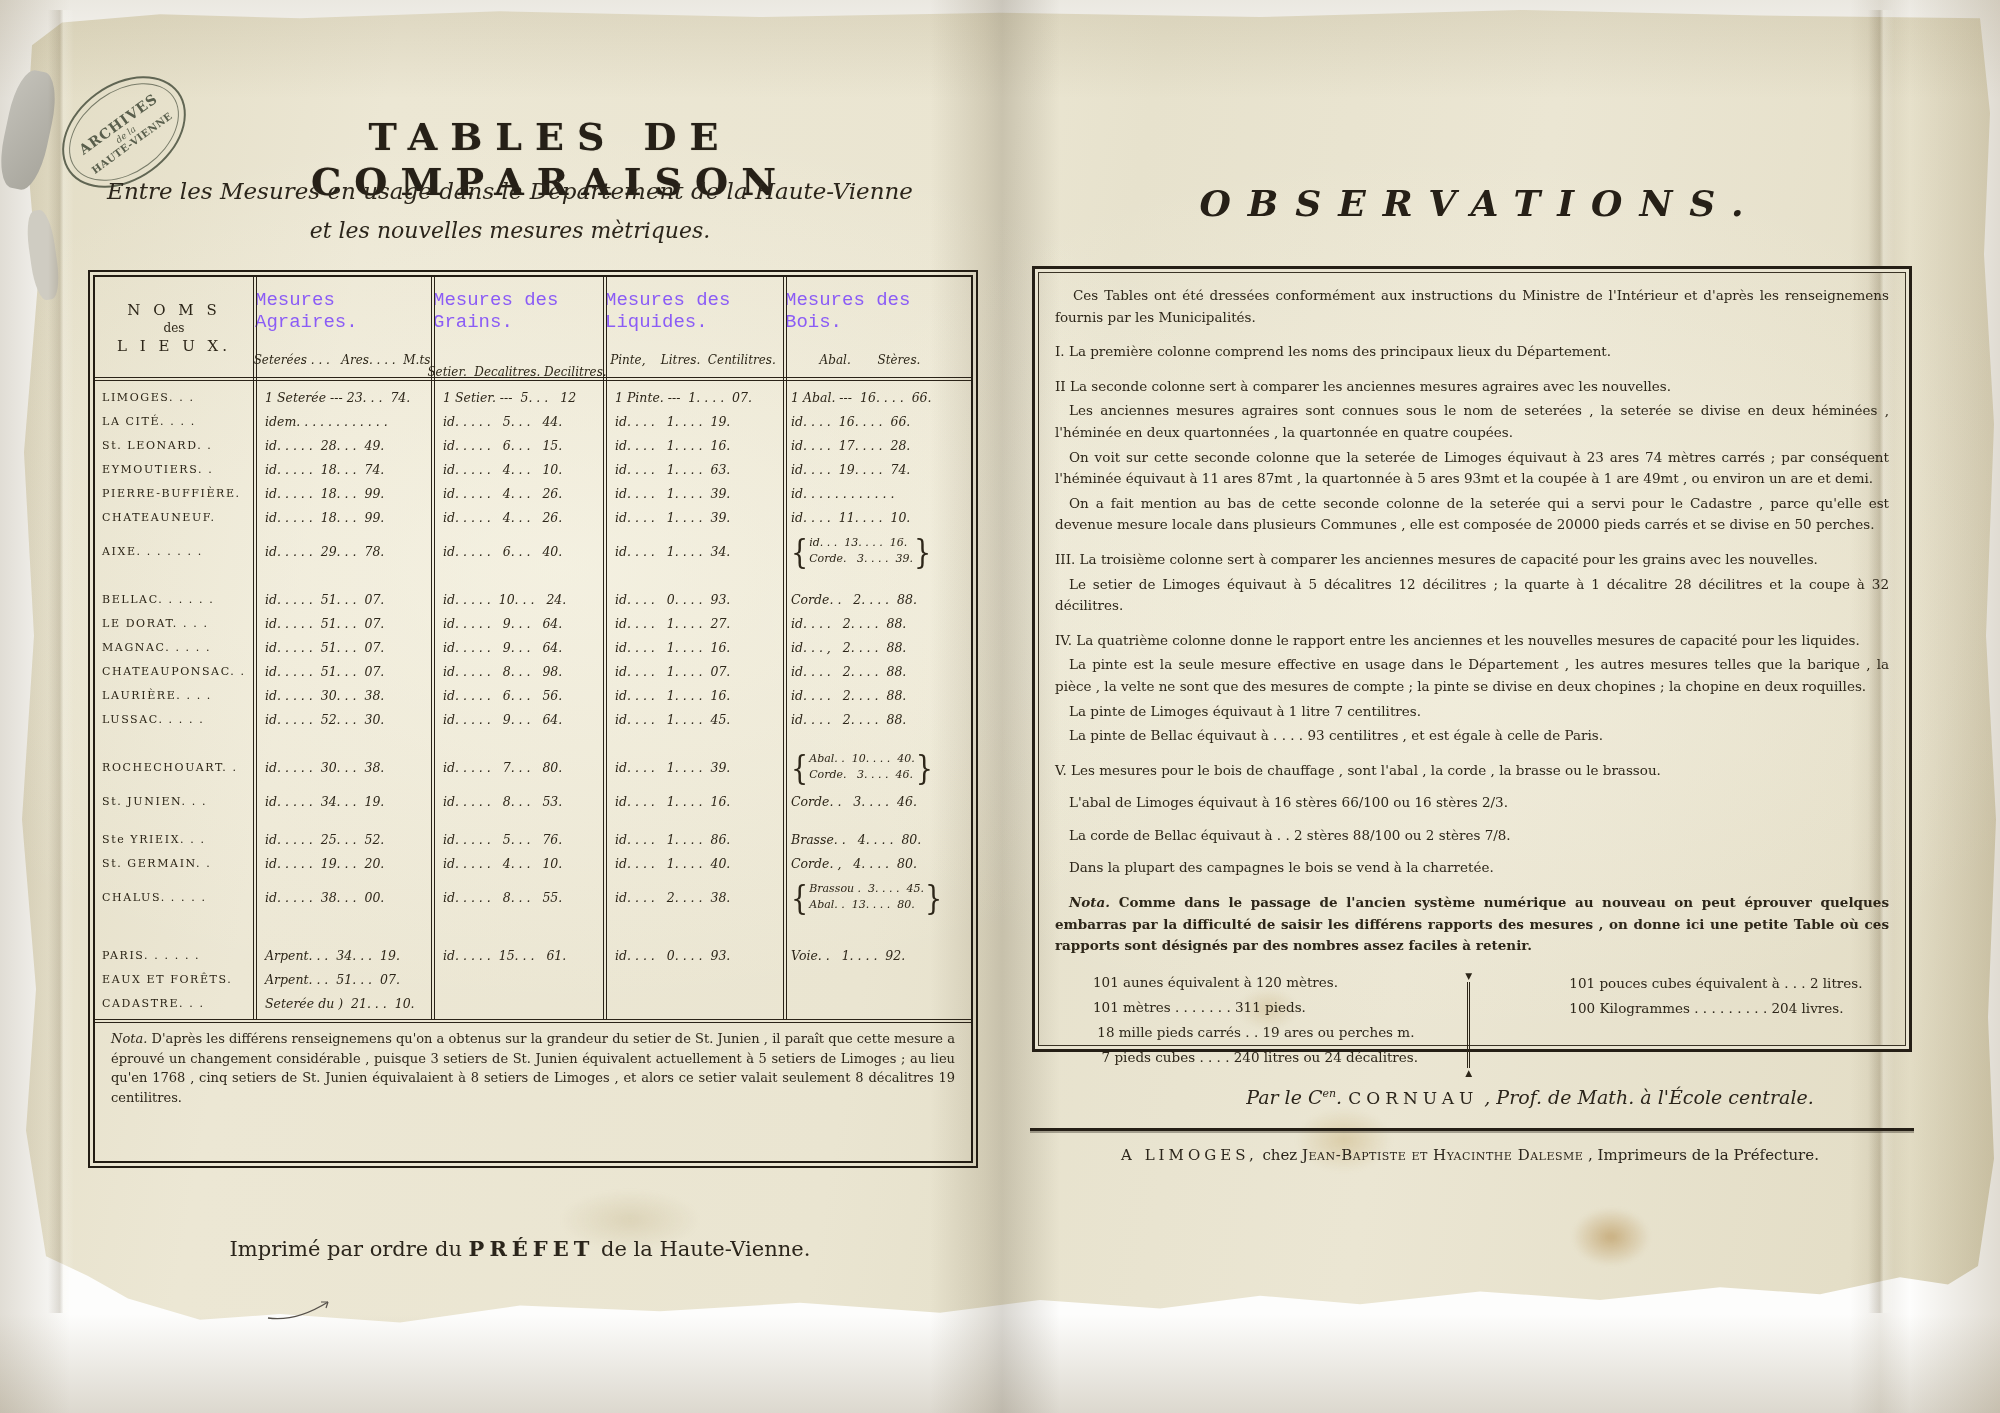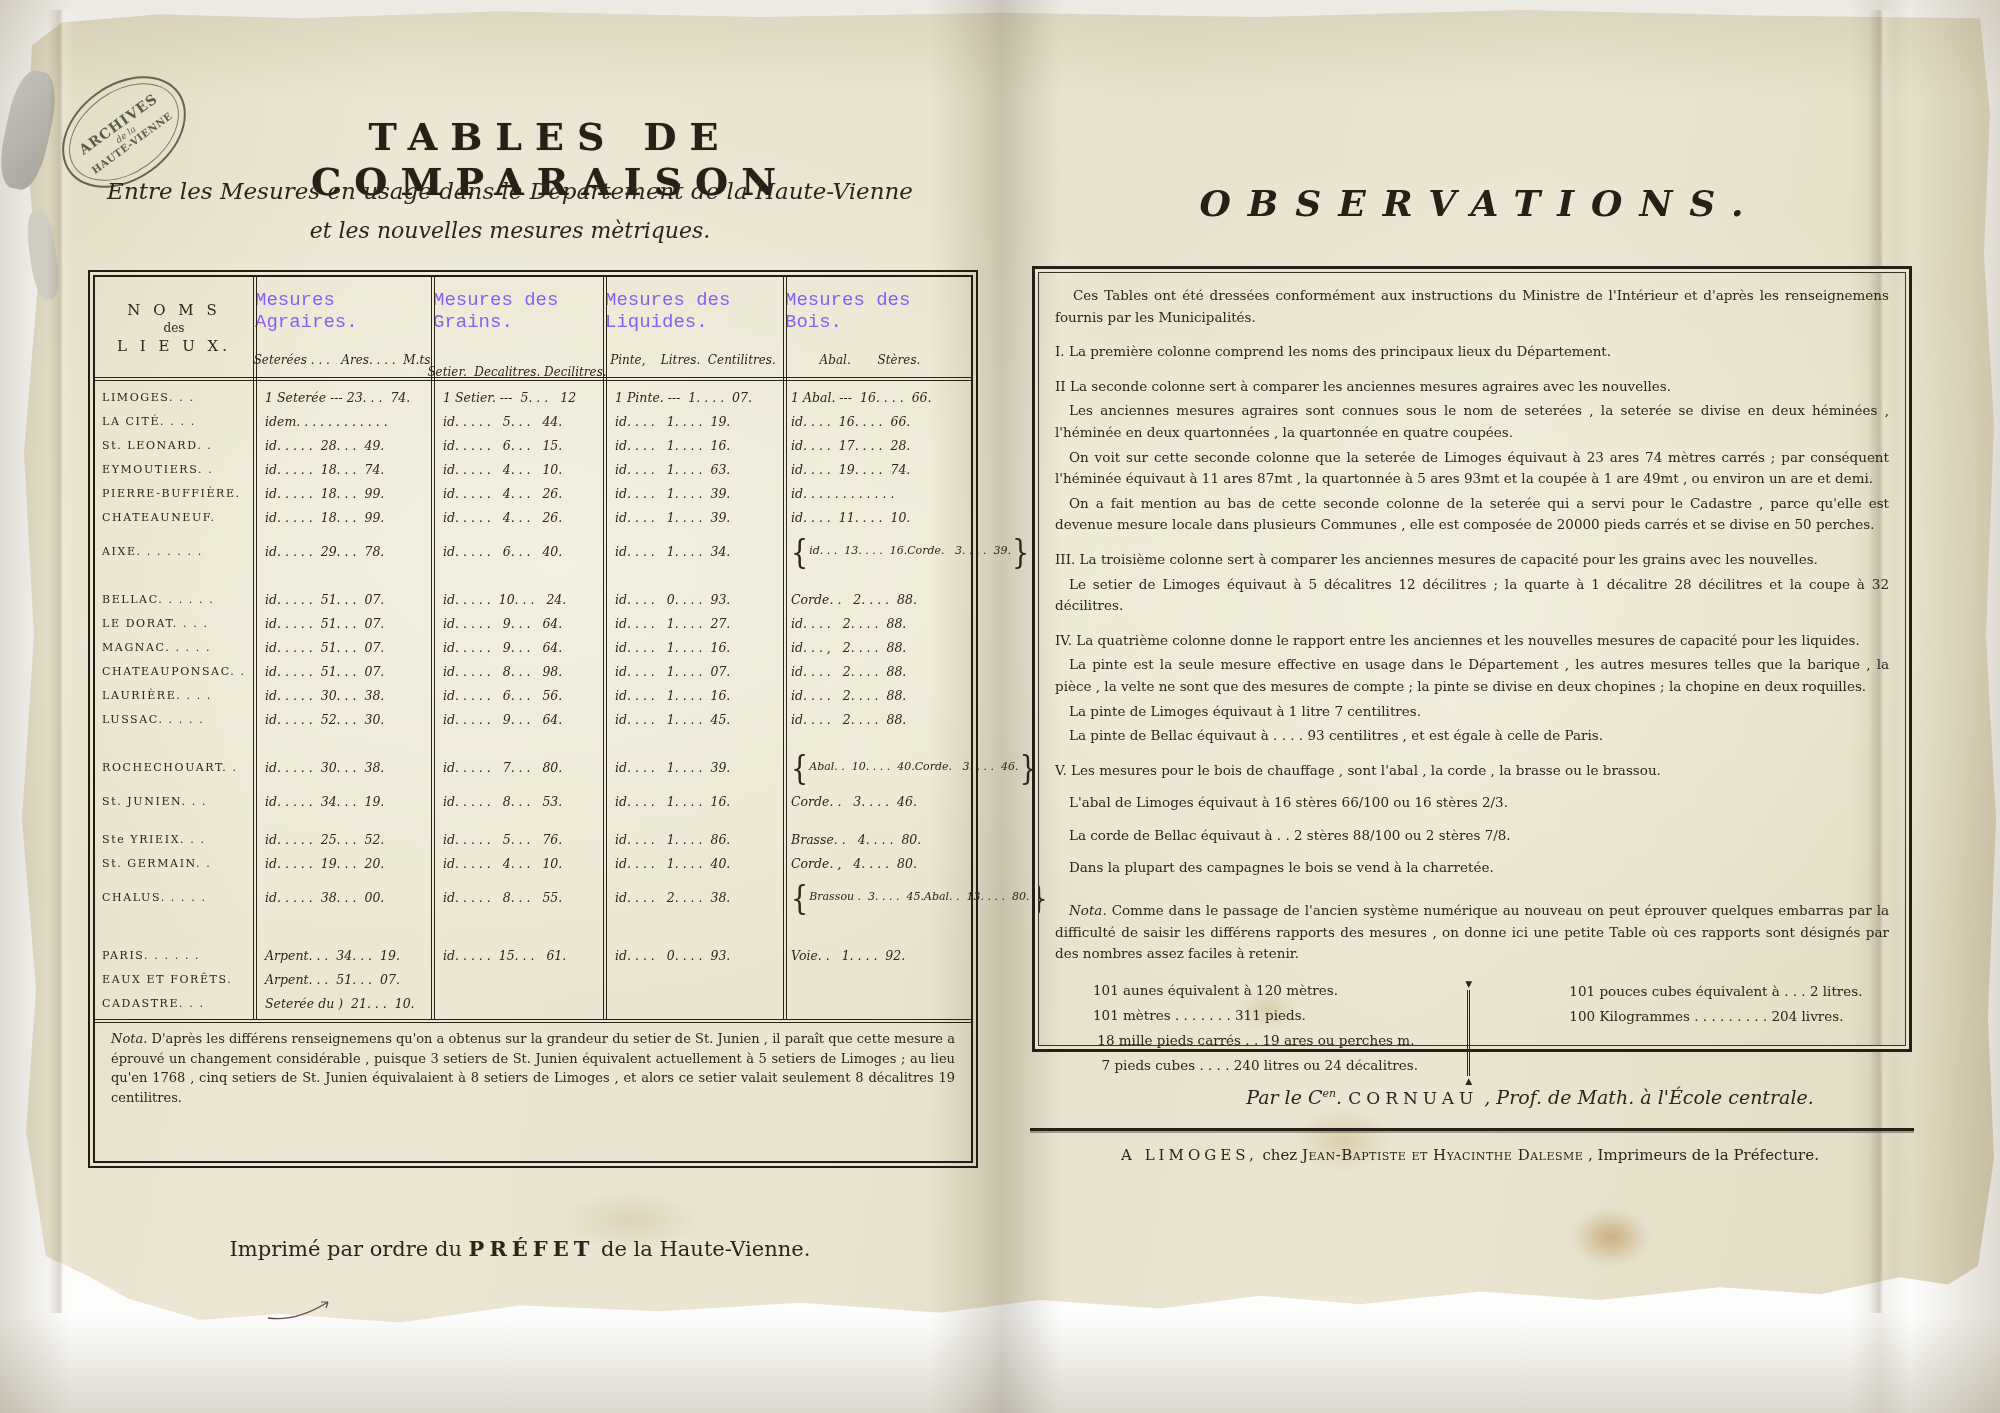--- a/index.html
+++ b/index.html
@@ -70,39 +70,39 @@
   .trow{display:flex;height:24px;align-items:center;}
   .trow.tall{height:44px;}
   .cname{width:158px;padding-left:7px;box-sizing:border-box;font-size:11px;letter-spacing:1.6px;white-space:pre;color:#2b2416;}
   .cval{white-space:pre;font-style:italic;font-size:12.5px;box-sizing:border-box;color:#2d2619;}
   .c1{width:178px;padding-left:12px;}
   .c2{width:172px;padding-left:12px;}
   .c3{width:180px;padding-left:12px;}
   .c4{width:174px;padding-left:8px;}
   .bracecell{display:flex;align-items:center;gap:1px;}
   .brc{font-size:27px;line-height:1;transform:scaleY(1.25);font-style:normal;}
-  .blines{display:flex;flex-direction:row;}
+  .blines{display:flex;flex-direction:column;}
   .bline{font-size:11px;line-height:1.5;white-space:pre;}
   .notabox{position:absolute;left:0;right:0;top:742px;padding:10px 16px 0;box-sizing:border-box;
     font-size:13px;line-height:1.5;text-align:justify;color:#2d2619;}
   .notabox em{font-style:italic;}
   .lfooter{position:absolute;left:120px;top:1236px;width:800px;text-align:center;font-size:21px;color:#2b251b;}
   .lfooter .em{letter-spacing:5px;font-weight:600;}
   
   .obstitle{position:absolute;left:1100px;top:182px;width:760px;text-align:center;
     font-size:36px;font-style:italic;font-weight:600;letter-spacing:17px;color:#262017;}
   .obsbox{position:absolute;left:1032px;top:266px;width:880px;height:786px;box-sizing:border-box;
     border:3px solid #251f16;box-shadow:inset 0 0 0 3px #e9e4d1, inset 0 0 0 4px #3a3325;
     padding:16px 20px 10px;}
   .op{margin:0 0 3px;font-size:13.5px;line-height:1.6;text-align:justify;color:#2d2619;}
   .op.ind{text-indent:18px;}
   .op.num{margin-top:13px;text-indent:0;}
   .op.sub{text-indent:14px;}
   .op.sp{margin-top:11px;}
-  .op.nota{margin-top:21px;text-indent:14px;}
+  .op.nota{margin-top:13px;text-indent:14px;font-weight:bold;}
   .op em{font-style:italic;}
   .equiv{position:relative;margin-top:13px;display:flex;font-size:13.5px;}
   .eqleft{width:54%;padding-left:38px;box-sizing:border-box;}
   .eqright{width:46%;padding-left:64px;box-sizing:border-box;padding-top:1px;}
   .eqitem{line-height:1.85;white-space:pre;}
   .orn{position:absolute;left:49.2%;top:2px;height:106px;display:flex;flex-direction:column;align-items:center;color:#2d2619;}
   .orn .ar{font-size:9px;line-height:1;}
   .orn .dbl{flex:1;width:0;border-left:3px double #2d2619;margin:1px 0;}
   .sig{position:absolute;left:1150px;top:1086px;width:760px;text-align:center;font-size:19px;font-style:italic;color:#2b251b;}
   .sig .name{font-style:normal;letter-spacing:5px;font-size:17px;}

